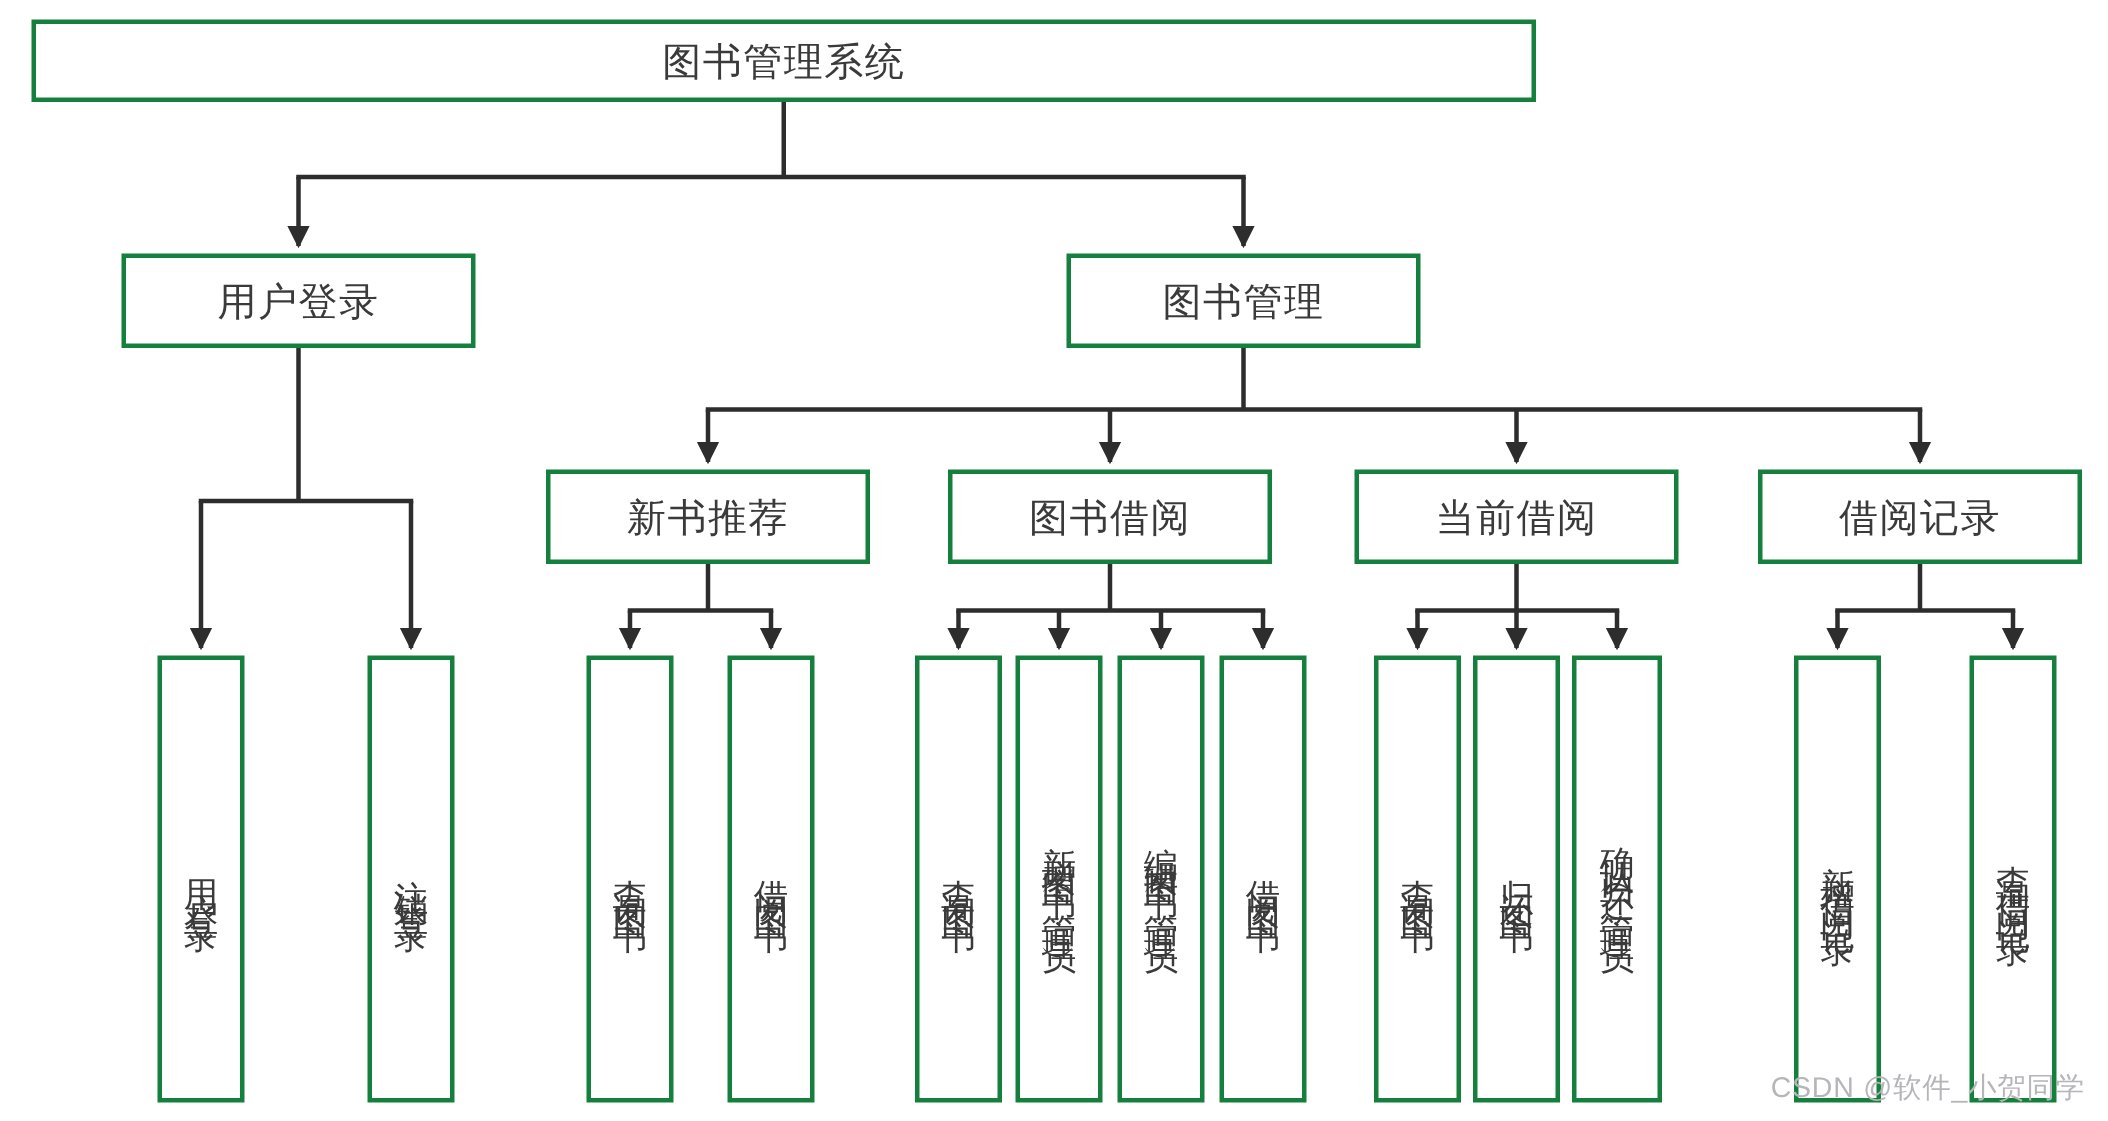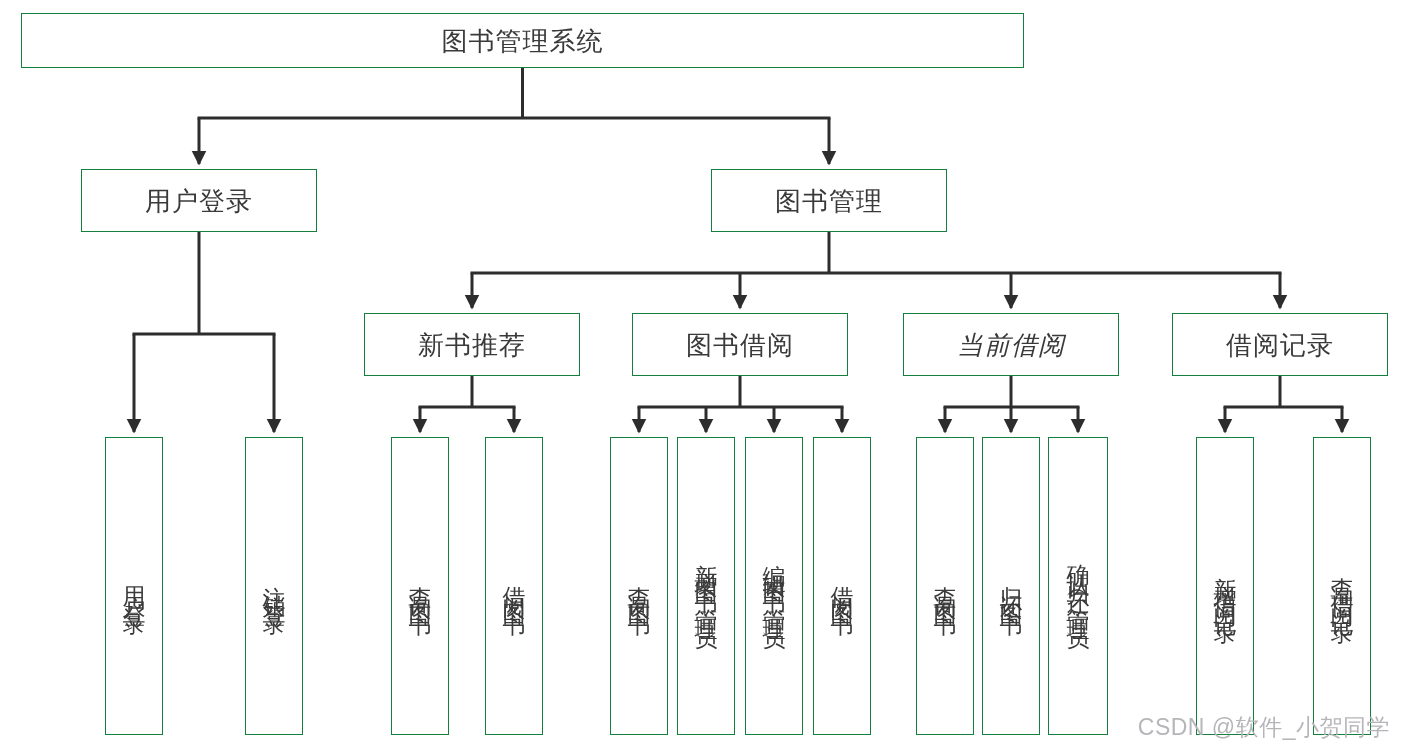--- a/index.html
+++ b/index.html
@@ -19,21 +19,21 @@
     position: absolute;
     left: 0;
     top: 0;
     width: 1405px;
     height: 747px;
     pointer-events: none;
   }
   .box {
     position: absolute;
     box-sizing: border-box;
-    border: 1px solid #15803d;
+    border: 3px solid #15803d;
     background: #ffffff;
     color: #3a3a3a;
     display: flex;
     align-items: center;
     justify-content: center;
     text-align: center;
   }
   .h-label {
     font-size: 26px;
     letter-spacing: 1px;
@@ -45,21 +45,21 @@
     text-orientation: mixed;
     font-size: 23px;
     letter-spacing: 9px;
     line-height: 1;
     white-space: nowrap;
   }
   .watermark {
     position: absolute;
     top: 712px;
     right: 15px;
-    font-size: 23px;
+    font-size: 19px;
     color: #b6b6ba;
     letter-spacing: 0.5px;
     white-space: nowrap;
     z-index: 5;
   }
   .line {
     stroke: #2d2d2d;
     stroke-width: 3;
   }
 </style>
@@ -116,21 +116,21 @@
     <line class="line" x1="1342" y1="407" x2="1342" y2="432" marker-end="url(#arw)"></line>
   </svg>
 
   <div class="box h-label" style="left:21px; top:13px; width:1003px; height:55px;">图书管理系统</div>
 
   <div class="box h-label" style="left:81px; top:169px; width:236px; height:63px;">用户登录</div>
   <div class="box h-label" style="left:364px; top:313px; width:216px; height:63px;">新书推荐</div>
 
   <div class="box h-label" style="left:711px; top:169px; width:236px; height:63px;">图书管理</div>
   <div class="box h-label" style="left:632px; top:313px; width:216px; height:63px;">图书借阅</div>
-  <div class="box h-label" style="left:903px; top:313px; width:216px; height:63px;font-style:italic;">当前借阅</div>
+  <div class="box h-label" style="left:903px; top:313px; width:216px; height:63px;">当前借阅</div>
   <div class="box h-label" style="left:1172px; top:313px; width:216px; height:63px;">借阅记录</div>
 
   <div class="box v-box" style="left:105px; top:437px; width:58px; height:298px;">用户登录</div>
   <div class="box v-box" style="left:245px; top:437px; width:58px; height:298px;">注销登录</div>
 
   <div class="box v-box" style="left:391px; top:437px; width:58px; height:298px;">查询图书</div>
   <div class="box v-box" style="left:485px; top:437px; width:58px; height:298px;">借阅图书</div>
 
   <div class="box v-box" style="left:610px; top:437px; width:58px; height:298px;">查询图书</div>
   <div class="box v-box" style="left:677px; top:437px; width:58px; height:298px;">新增图书（管理员）</div>

